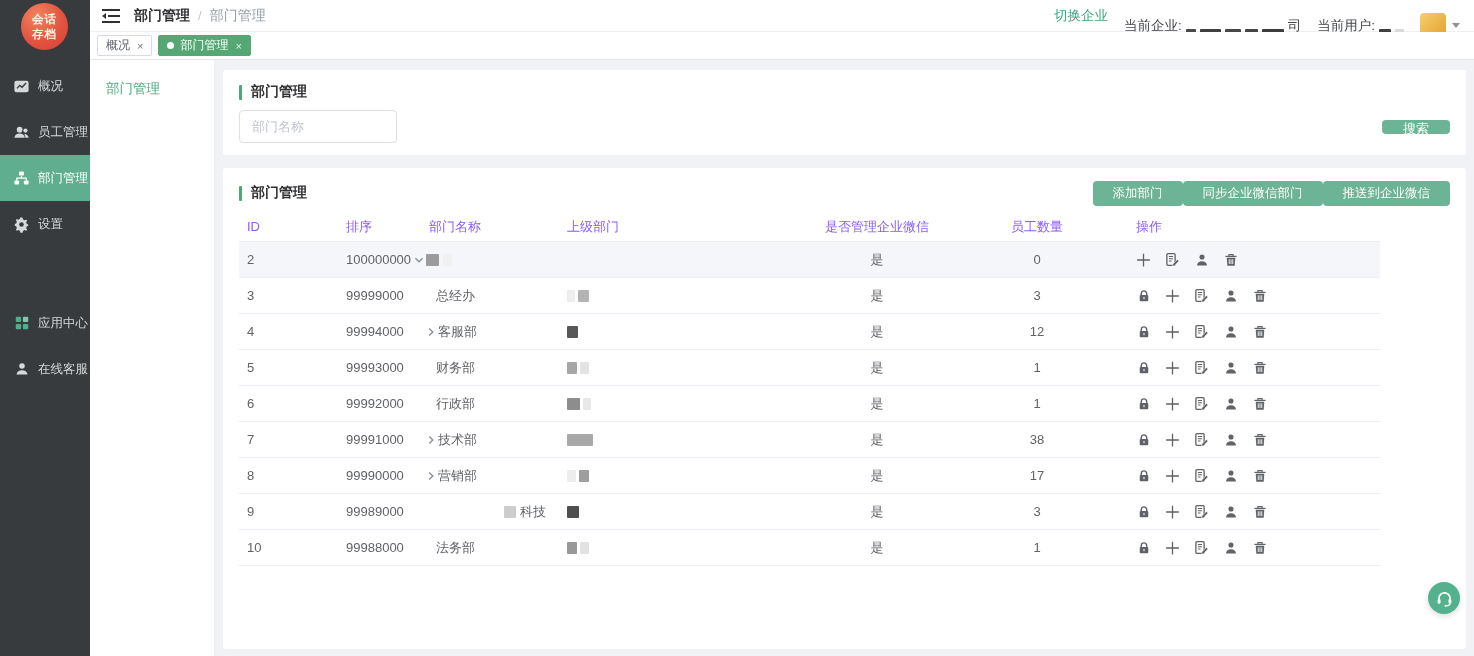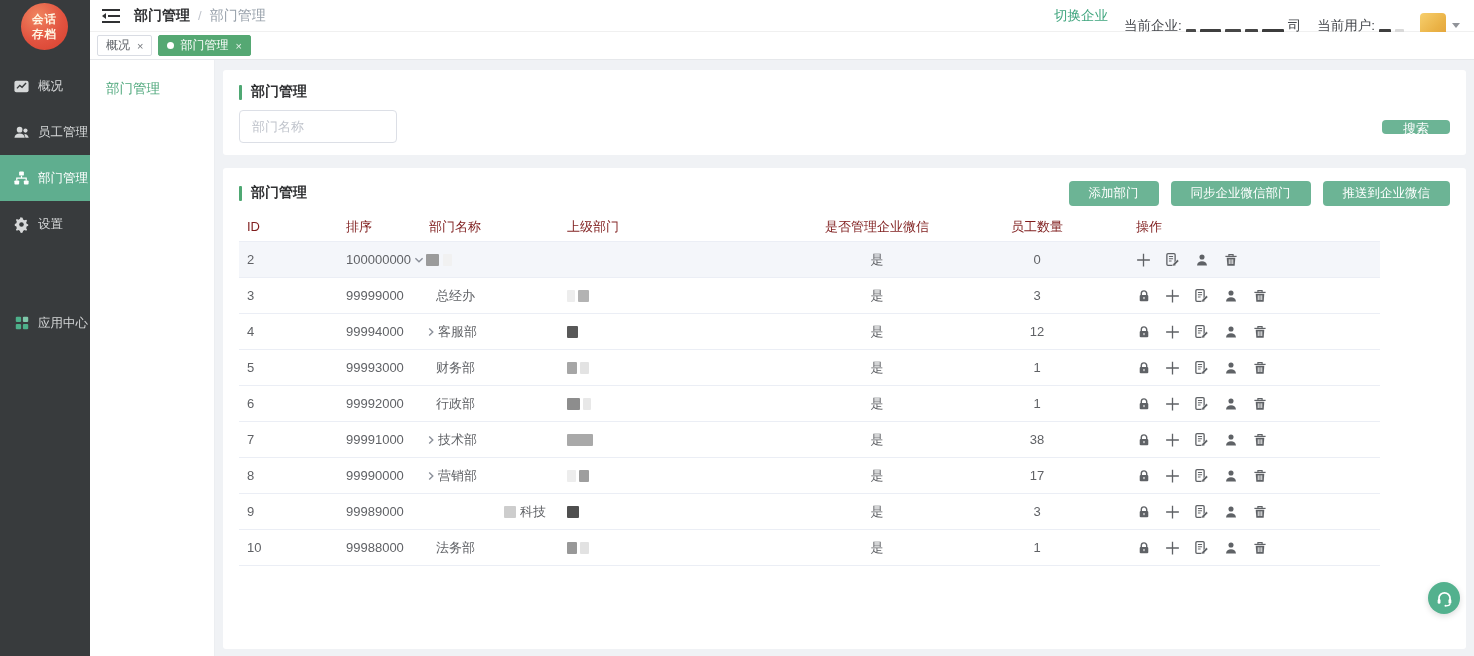--- a/index.html
+++ b/index.html
@@ -62,27 +62,27 @@
   .search-input { width:158px; height:33px; border:1px solid #dcdfe6; border-radius:4px;
     padding:0 12px; font-size:13px; color:#606266; outline:none;
     font-family:"Liberation Sans","DejaVu Sans",sans-serif; }
   .search-input::placeholder { color:#c0c4cc; }
   .btn { background:#6cb495; color:#fff; border:none; border-radius:4px; cursor:pointer;
     font-family:"Liberation Sans","DejaVu Sans",sans-serif; }
   .btn-search { margin-left:auto; width:68px; height:14px; font-size:13px; }
 
   .table-card { margin-top:13px; padding:12px 16px; height:481px; }
   .table-head { display:flex; align-items:center; height:26px; }
-  .head-actions { margin-left:auto; display:flex; gap:12px; }
+  .head-actions { margin-left:auto; display:flex; gap:0; }
   .btn-sm { height:25px; padding:0 20px; font-size:12.5px; }
 
   .dtable { margin-top:6px; width:1141px; font-size:13px; color:#606266; }
   .trow, .throw { display:grid; grid-template-columns:100px 74px 154px 230px 160px 160px 1fr;
     align-items:center; border-bottom:1px solid #ebeef5; }
-  .throw { height:30px; color:#7f1d1d; }
+  .throw { height:30px; color:#8b5cf6; }
   .trow { height:36px; }
   .trow.selected { background:#f4f6fa; }
   .cell { padding-left:8px; }
   .c-sort { padding-left:7px; }
   .c-name { display:flex; align-items:center; }
   .c-center { text-align:center; padding-left:0; }
   .c-parent { display:flex; align-items:center; gap:3px; }
   .c-parent .rd { height:12px; }
   .c-name .rd { height:12px; margin-right:4px; }
   .chev { width:12px; height:12px; display:inline-flex; margin-right:1px; cursor:pointer; flex:0 0 12px; }
@@ -151,20 +151,29 @@
       <div class="nav-item">
         <span class="ic">
           <svg viewBox="0 0 18 18" width="16" height="16">
               <rect x="2" y="2" width="6" height="6" rx="1.2" fill="#4db08a"></rect>
               <rect x="10" y="2" width="6" height="6" rx="1.2" fill="#7fc7aa"></rect>
               <rect x="2" y="10" width="6" height="6" rx="1.2" fill="#4db08a"></rect>
               <rect x="10" y="10" width="6" height="6" rx="1.2" fill="#4db08a"></rect>
             </svg>
         </span>
         <span>应用中心</span>
+      </div>
+      <div class="nav-item">
+        <span class="ic">
+          <svg viewBox="0 0 18 18" width="16" height="16">
+              <circle cx="9" cy="5.6" r="3.1" fill="#d6d8d9"></circle>
+              <path d="M2.8 15.3c.4-3.4 3-5 6.2-5s5.8 1.6 6.2 5z" fill="#d6d8d9"></path>
+            </svg>
+        </span>
+        <span>在线客服</span>
       </div>
     </div>
   </div>
 
   <div class="main-col">
 
     <div class="topbar">
       <span class="fold">
         <svg viewBox="0 0 18 14" width="18" height="14">
             <rect x="0" y="0" width="18" height="2" fill="#303133"></rect>

